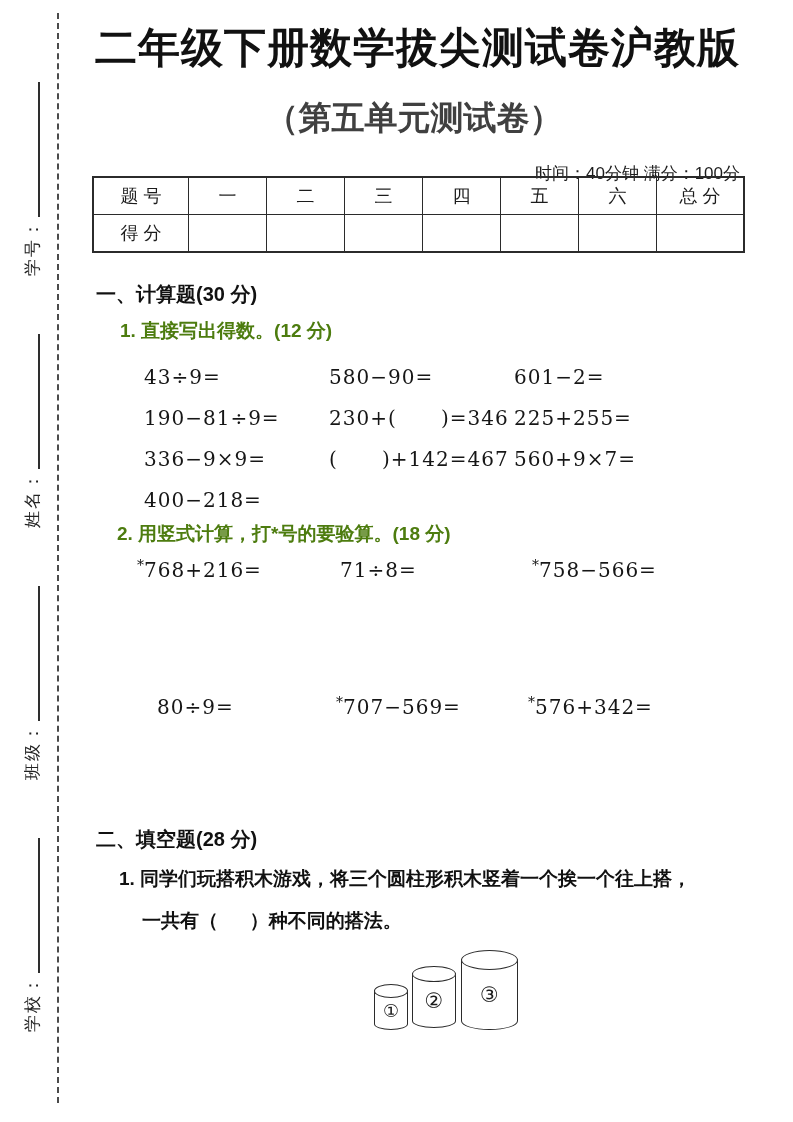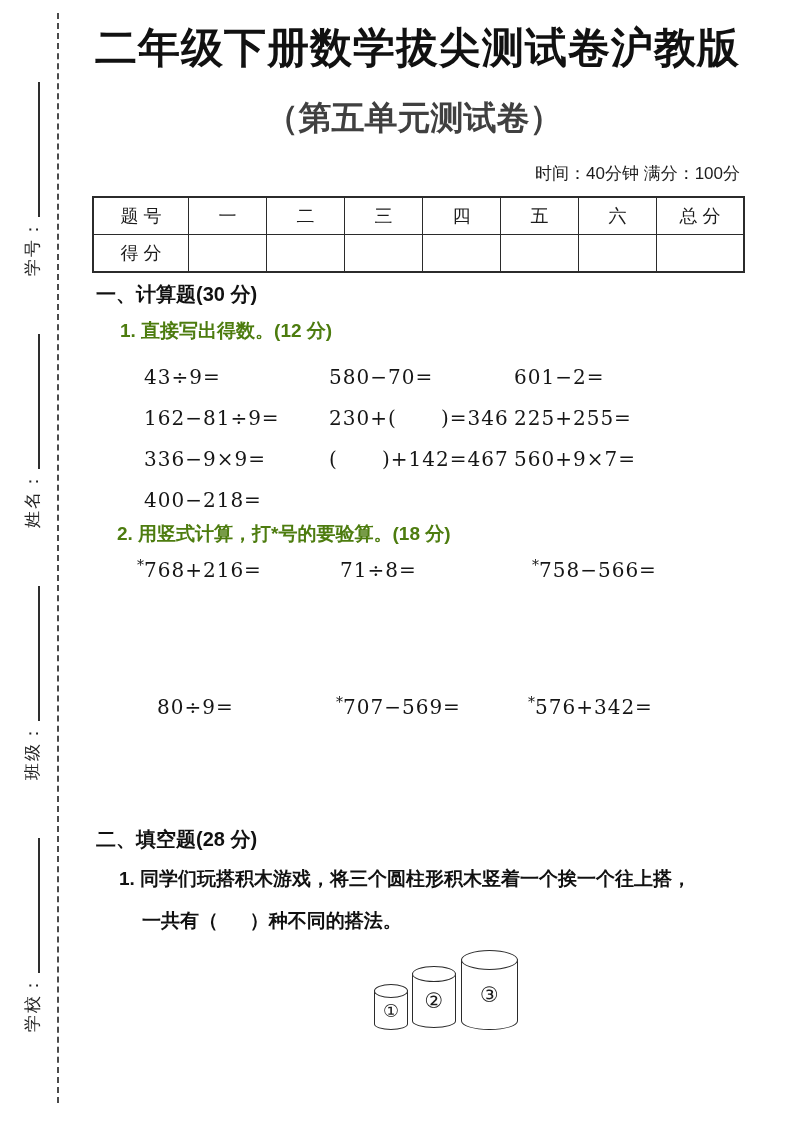--- a/index.html
+++ b/index.html
@@ -63,21 +63,21 @@
     position: absolute;
     left: 92px; top: 162px; width: 648px;
     text-align: right;
     font-size: 17px;
     color: #1c1c1c;
   }
 
   
   .score-table {
     position: absolute;
-    left: 92px; top: 196px;
+    left: 92px; top: 176px;
     border-collapse: collapse;
     table-layout: fixed;
   }
   .score-table td {
     border: 1.5px solid #2b2b2b;
     height: 36px;
     text-align: center;
     font-size: 18px;
     color: #1c1c1c;
     padding: 0;
@@ -238,23 +238,23 @@
       <td class="cl"></td>
     </tr>
   </tbody>
     </table>
 
   <div class="sec-heading" style="left:96px; top:281px;">一、计算题(30 分)</div>
   <div class="q-prompt" style="left:120px; top:318px;">1. 直接写出得数。(12 分)</div>
 
   <div class="calc-grid">
     <span class="expr">43÷9=</span>
-    <span class="expr">580−70=</span>
+    <span class="expr">580−90=</span>
     <span class="expr">601−2=</span>
-    <span class="expr">162−81÷9=</span>
+    <span class="expr">190−81÷9=</span>
     <span class="expr">230+(      )=346</span>
     <span class="expr">225+255=</span>
     <span class="expr">336−9×9=</span>
     <span class="expr">(      )+142=467</span>
     <span class="expr">560+9×7=</span>
     <span class="expr">400−218=</span>
   </div>
 
   <div class="q-prompt" style="left:117px; top:521px;">2. 用竖式计算，打*号的要验算。(18 分)</div>
 

